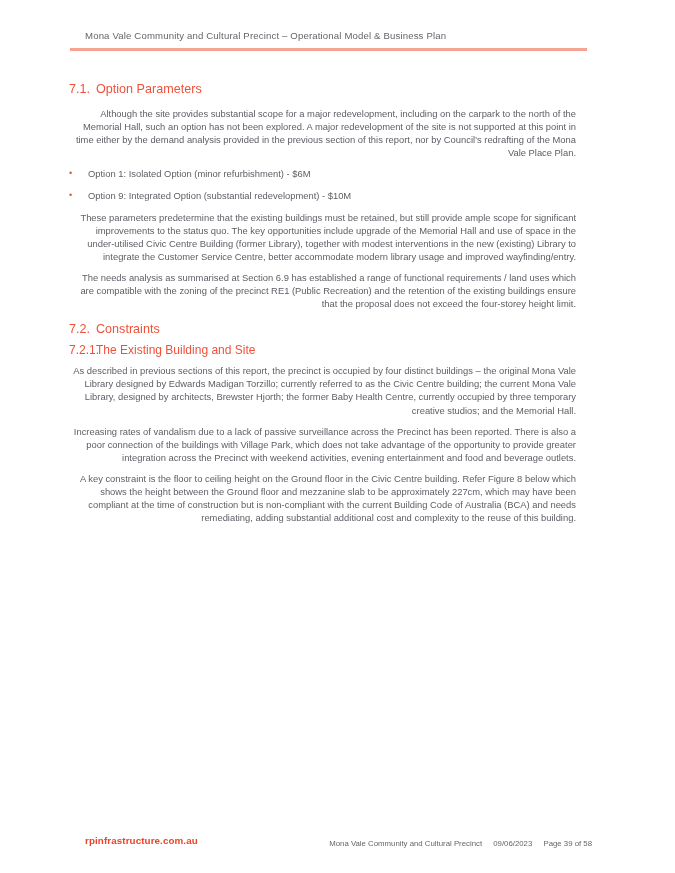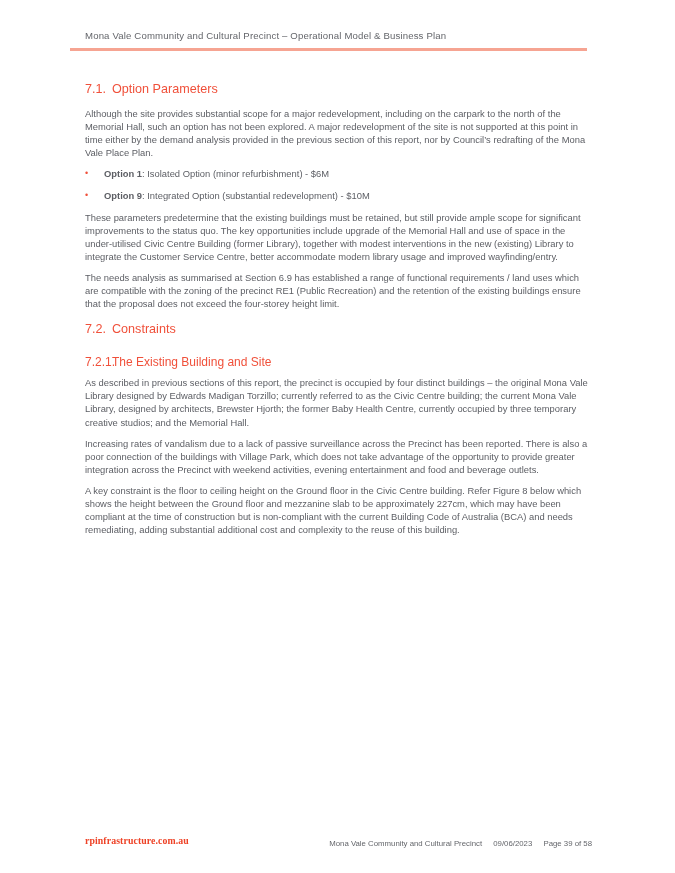--- a/index.html
+++ b/index.html
@@ -27,69 +27,68 @@
     left: 70px;
     top: 48px;
     width: 517px;
     height: 2.5px;
     background: #f6a492;
   }
 
   
   .content {
     position: absolute;
-    left: 85px;
+    left: 69px;
     top: 82px;
     width: 507px;
     color: #5c5e64;
     font-size: 9.4px;
     line-height: 13.1px;
   }
   .h2 {
     color: #f0503a;
     font-size: 12.6px;
     line-height: 14px;
     font-weight: 400;
     margin: 0 0 11px 0;
   }
-  .h2.second { margin-top: 12px; margin-bottom: 20px; }
+  .h2.second { margin-top: 12px; margin-bottom: 8px; }
   .h2 .num { display: inline-block; width: 27px; }
   .h3 {
     color: #f0503a;
     font-size: 12px;
     line-height: 12px;
     font-weight: 400;
     margin: 0 0 8px 0;
   }
   .h3 .num { display: inline-block; width: 27px; }
-  .content p { margin: 1px 0 8px 0; }
+  .content p { margin: 1px 0 8px 0; text-align: right; }
   .bullet-list { margin: 0 0 1px 0; }
   .bullet {
     display: flex;
     margin: 0 0 8.5px 0;
   }
   .bullet .marker {
     flex: 0 0 19px;
     color: #f0503a;
     font-size: 9px;
   }
-  .bullet .bold { font-weight: 700; text-align: center; }
+  .bullet .bold { font-weight: 400; text-align: center; }
 
   
   .footer-left {
     position: absolute;
     left: 85px;
     top: 835px;
     font-size: 9.8px;
     font-weight: 700;
     color: #ee4226;
     letter-spacing: 0.1px;
     text-decoration: none;
     white-space: nowrap;
-    font-family: Liberation Serif, serif;
   }
   .footer-right {
     position: absolute;
     right: 83px;
     top: 839px;
     font-size: 7.8px;
     color: #64666b;
     white-space: nowrap;
   }
   .footer-right span { margin-left: 9px; }

